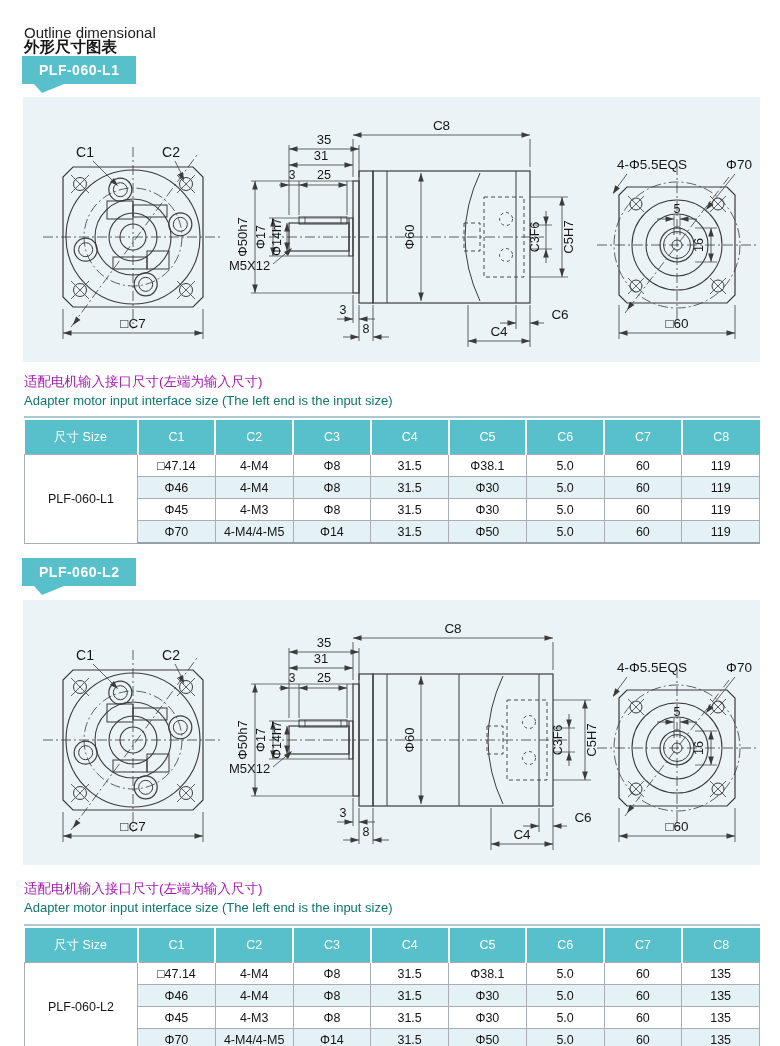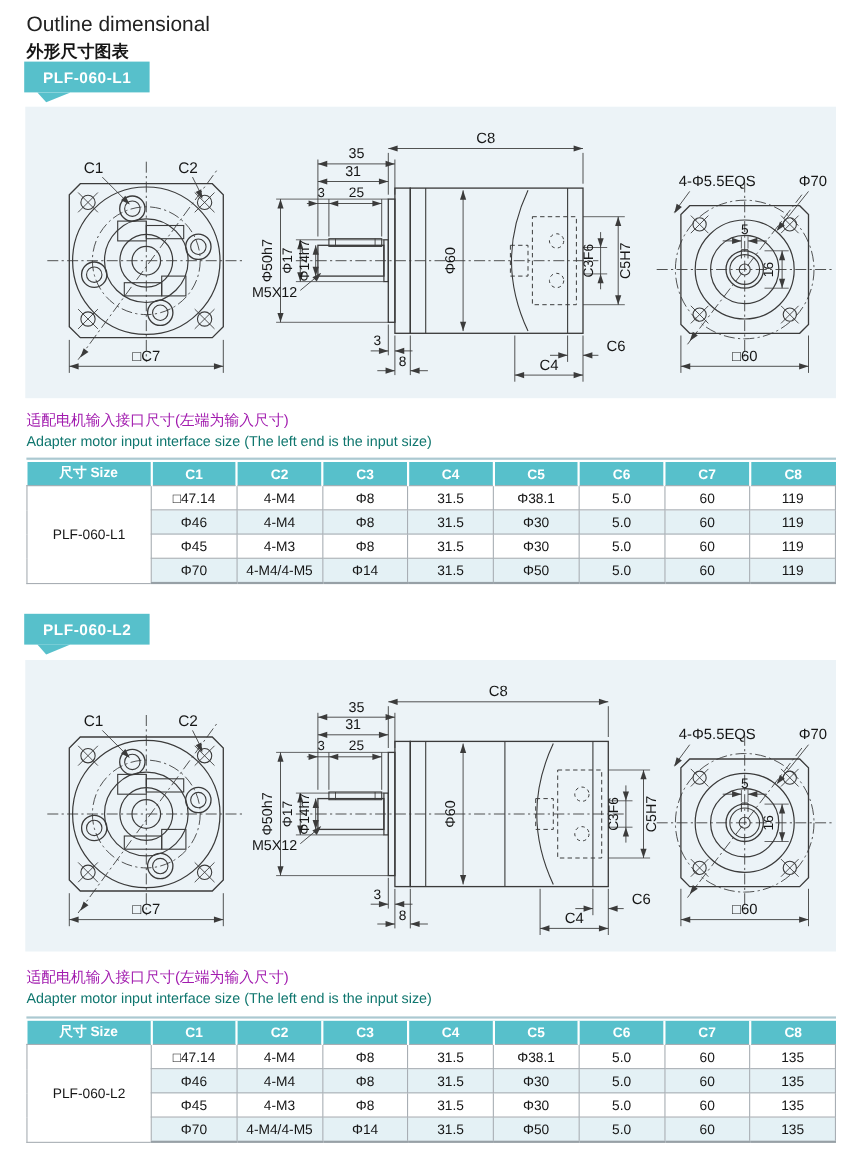--- a/index.html
+++ b/index.html
@@ -1,35 +1,35 @@
 <!DOCTYPE html>
 <html style="--teal: #57c0cb; --panel: #ecf3f7; --stripe: #e4f1f5;"><head>
 <meta charset="utf-8">
 <style>
   html,body{margin:0;padding:0;background:#fff;}
   body{width:780px;height:1046px;position:relative;
        font-family:"Liberation Sans","DejaVu Sans",sans-serif;color:#1d1d1d;}
   .abs{position:absolute;left:24px;}
   .title-zh{top:5px;font-size:15.5px;font-weight:bold;color:#161616;margin-top:32px;}
-  .title-en{top:12px;font-size:19px;color:#222;}
+  .title-en{top:24px;font-size:15px;color:#222;}
   .badge{position:absolute;left:22px;background:var(--teal,#57c0cb);color:#fff;
          font-weight:bold;font-size:14px;line-height:28px;height:28px;padding:0 17px;
          letter-spacing:.5px;}
   .badge::after{content:"";position:absolute;left:12px;bottom:-9px;width:0;height:0;
          border-top:9px solid var(--teal,#57c0cb);
          border-left:8px solid transparent;border-right:22px solid transparent;}
   .panel{position:absolute;left:23px;width:737px;height:265px;background:var(--panel,#ecf3f7);}
   .panel svg{display:block;font-family:"Liberation Sans","DejaVu Sans",sans-serif;}
   .sub-zh{font-size:13.5px;color:#a21caf;}
   .sub-en{font-size:13px;color:#0f766e;}
   .tablewrap{position:absolute;left:24px;width:736px;}
   .topline{height:2px;background:#abc9d1;margin-bottom:2px;}
   table{width:100%;border-collapse:collapse;table-layout:fixed;}
-  thead th{background:var(--teal,#57c0cb);color:#fff;font-size:12.5px;font-weight:bold;
-           height:21px;border-left:2px solid #fff;padding:0;}
+  thead th{background:var(--teal,#57c0cb);color:#fff;font-size:12.5px;font-weight:normal;
+           height:34px;border-left:2px solid #fff;padding:0;}
   thead th:first-child{border-left:none;}
   tbody td{height:21px;text-align:center;vertical-align:middle;font-size:12.5px;
            color:#161616;border:1px solid #a8aeb4;padding:0;background:#fff;}
   tbody tr.stripe td{background:var(--stripe,#e4f1f5);margin-top:10px;}
   tbody td.model{background:#fff;font-size:12.5px;}
   tbody tr:last-child td{border-bottom:2px solid #97a0a6;}
 </style>
 </head>
 <body>
 

